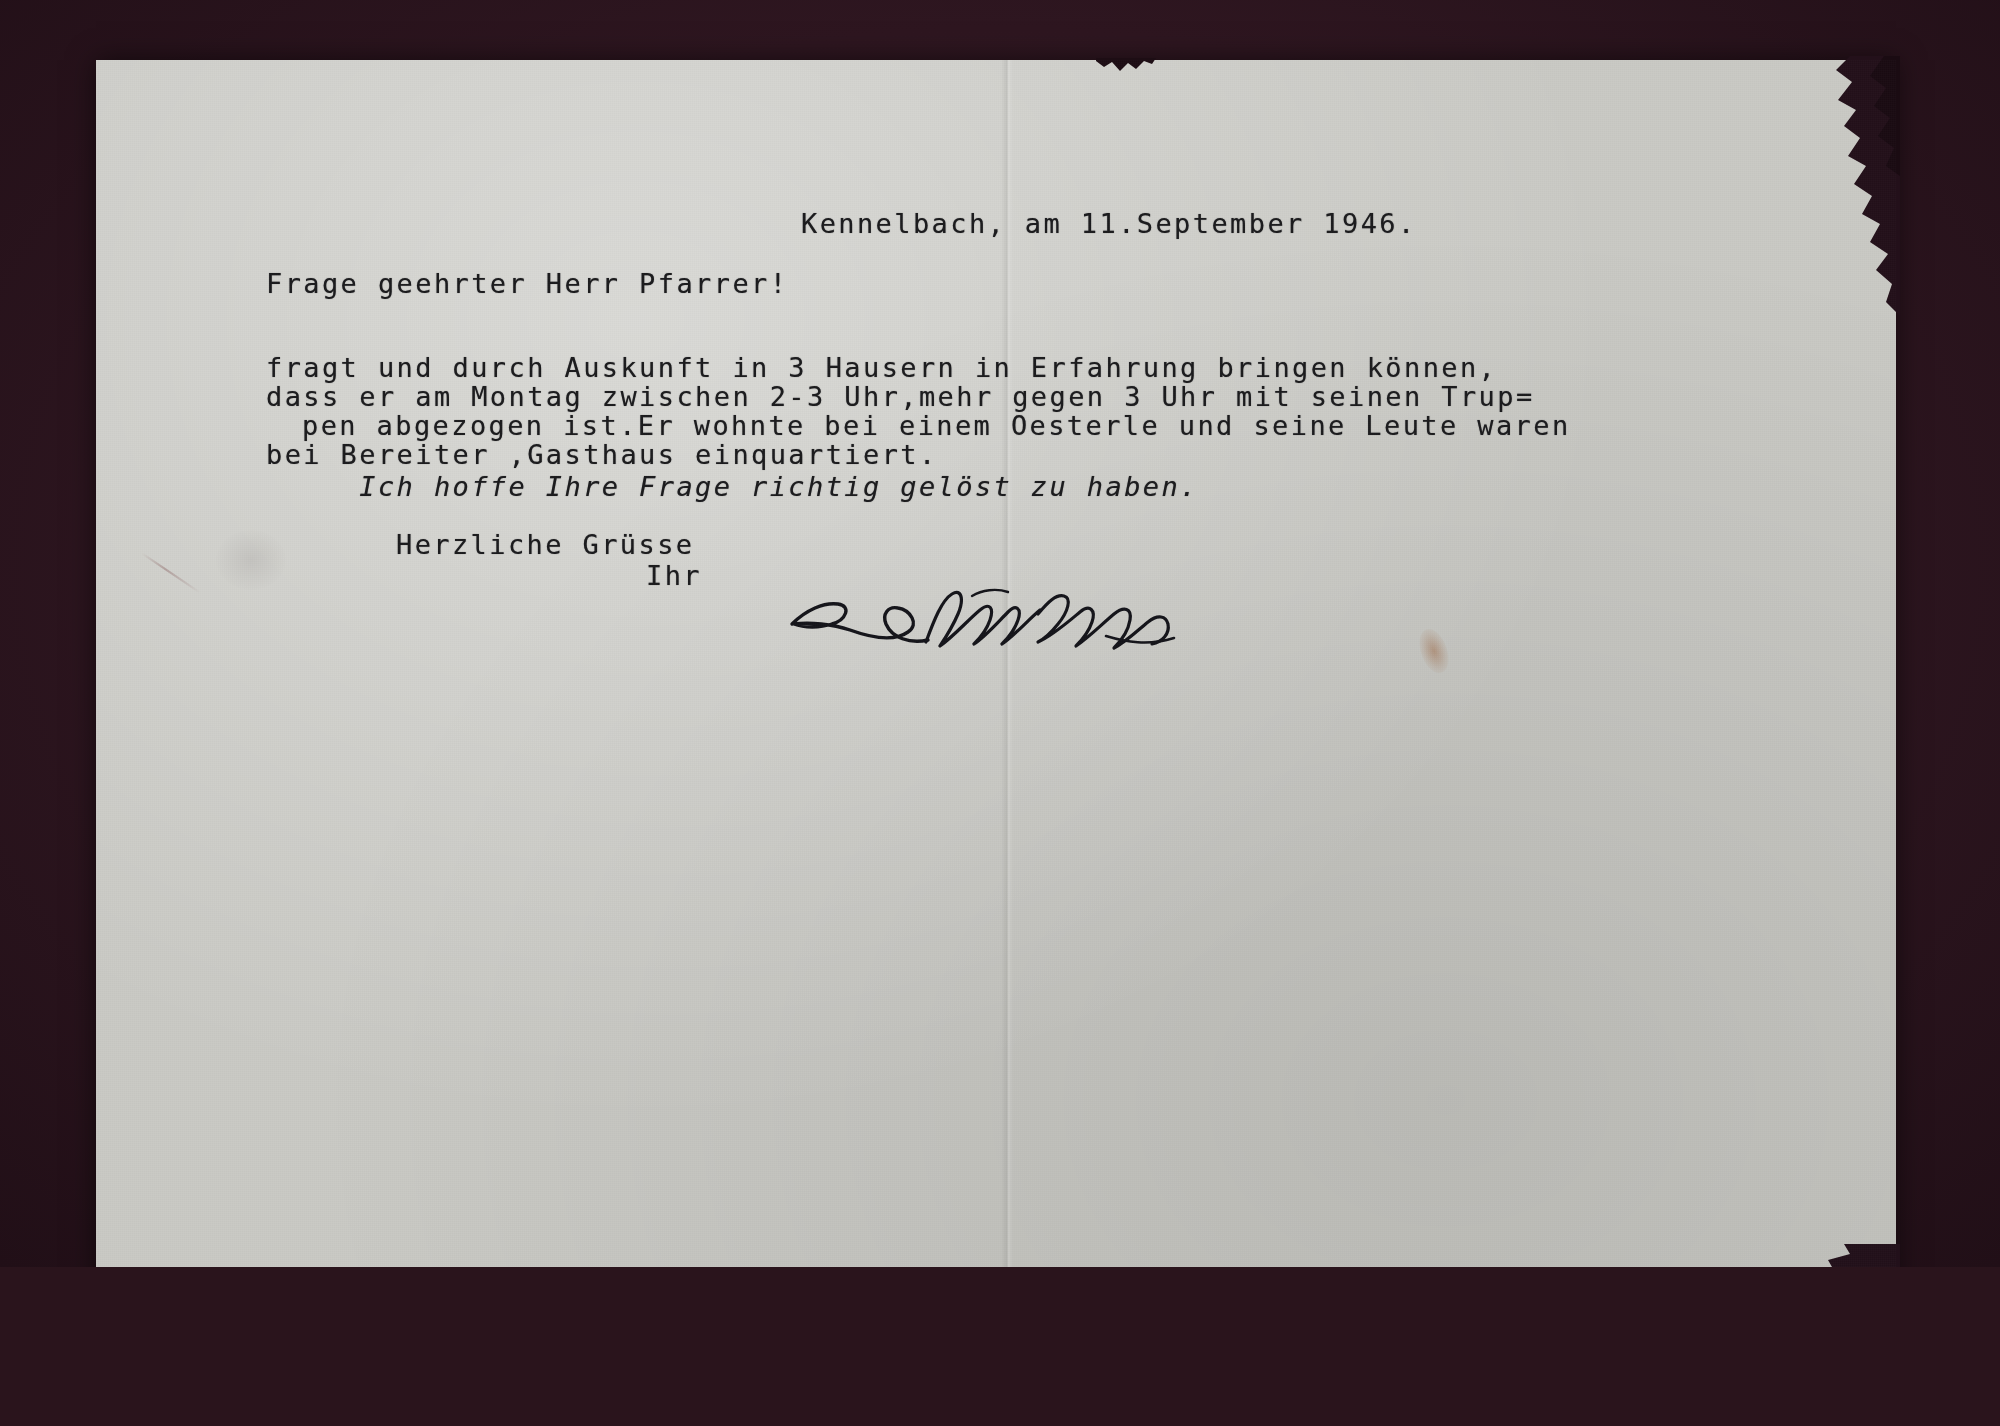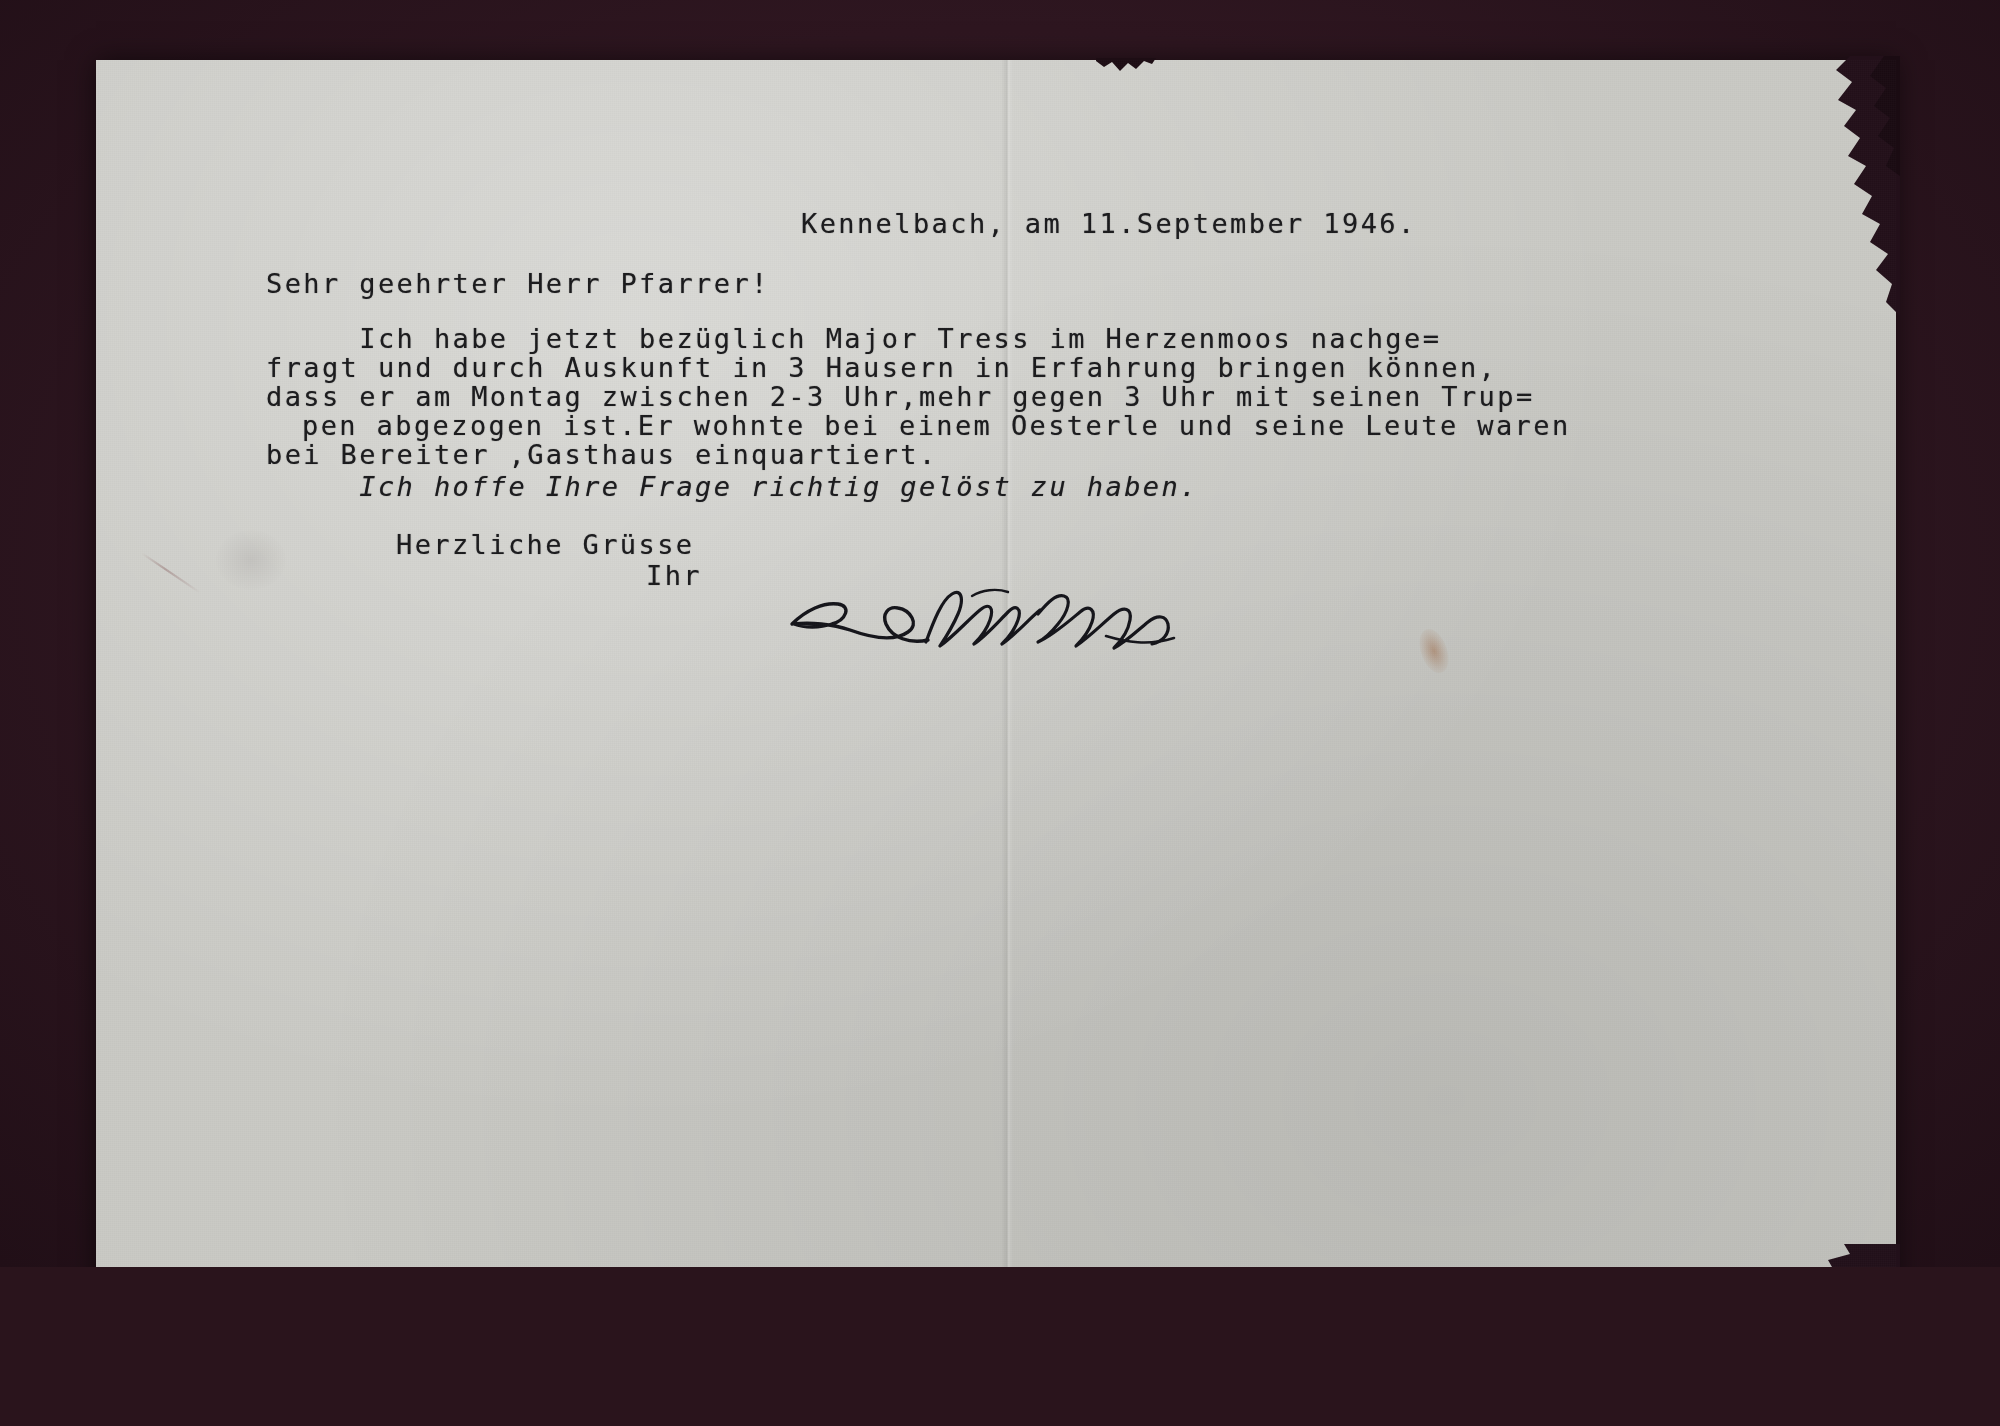--- a/index.html
+++ b/index.html
@@ -153,23 +153,22 @@
         <path d="M120,120 L46,120 L58,108 L50,96 L70,90 L62,76 L84,70 L76,56 L98,50 L92,36 L120,30 Z" fill="#190b12"></path>
       </svg>
     </div>
 
     <div class="stain stain-rust" style="left:1325px; top:568px;"></div>
     <div class="stain stain-smudge" style="left:120px; top:470px;"></div>
     <div class="scratch" style="left:40px; top:512px;"></div>
 
     <div class="typed" id="dateline">Kennelbach, am 11.September 1946.</div>
 
-    <div class="typed" id="salutation">Sehr geehrter Herr Pfarrer!</div>
-
-    <div class="typed body-line" id="b1">     Ich habe jetzt bezüglich Major Tress im Herzenmoos nachge=</div>
+    <div class="typed" id="salutation">Frage geehrter Herr Pfarrer!</div>
+
     <div class="typed body-line" id="b2">fragt und durch Auskunft in 3 Hausern in Erfahrung bringen können,</div>
     <div class="typed body-line" id="b3">dass er am Montag zwischen 2-3 Uhr,mehr gegen 3 Uhr mit seinen Trup=</div>
     <div class="typed body-line" id="b4">pen abgezogen ist.Er wohnte bei einem Oesterle und seine Leute waren</div>
     <div class="typed body-line" id="b5">bei Bereiter ,Gasthaus einquartiert.</div>
     <div class="typed body-line" id="b6">     Ich hoffe Ihre Frage richtig gelöst zu haben.</div>
 
     <div class="typed" id="closing">Herzliche Grüsse</div>
     <div class="typed" id="yours">Ihr</div>
 
     <div id="signature">

